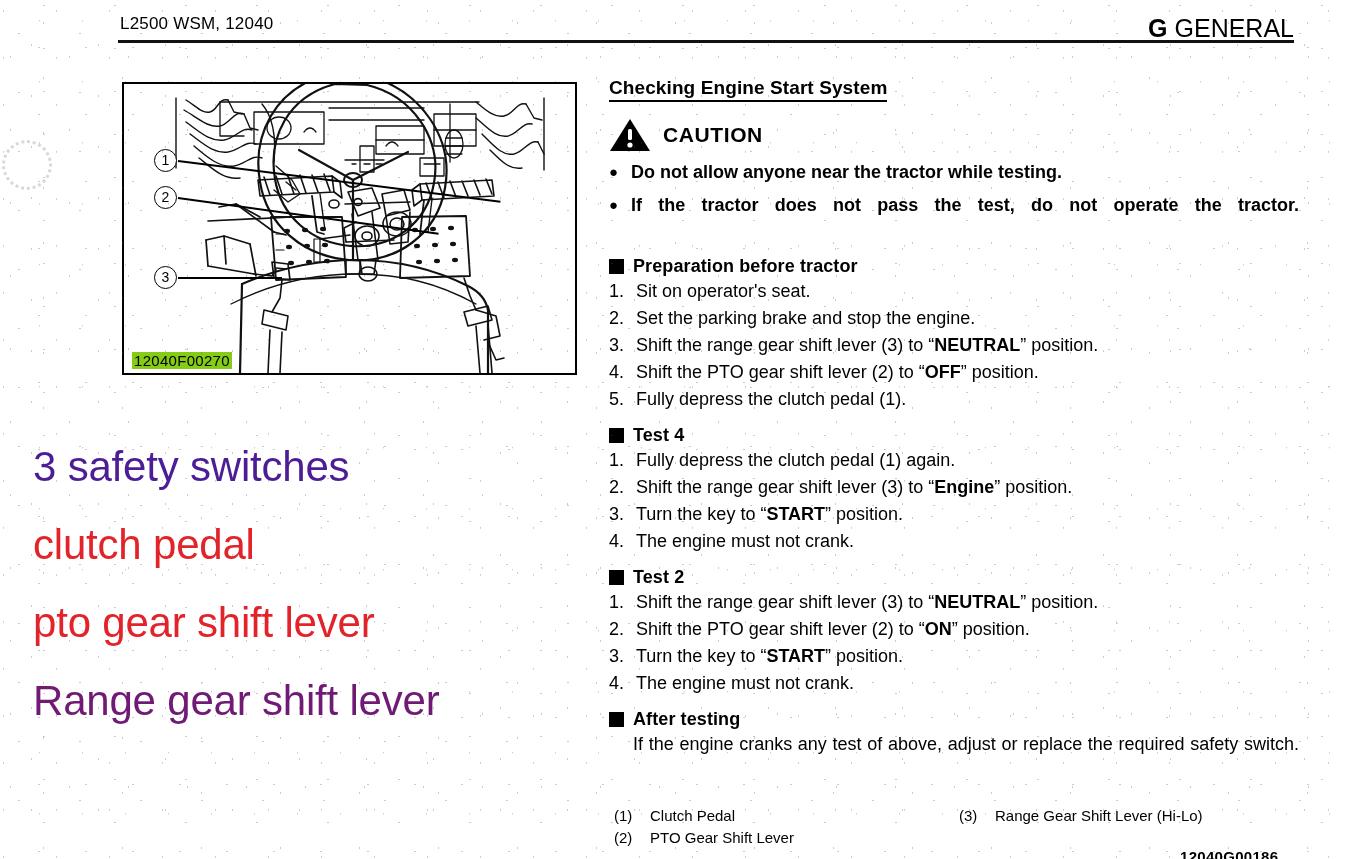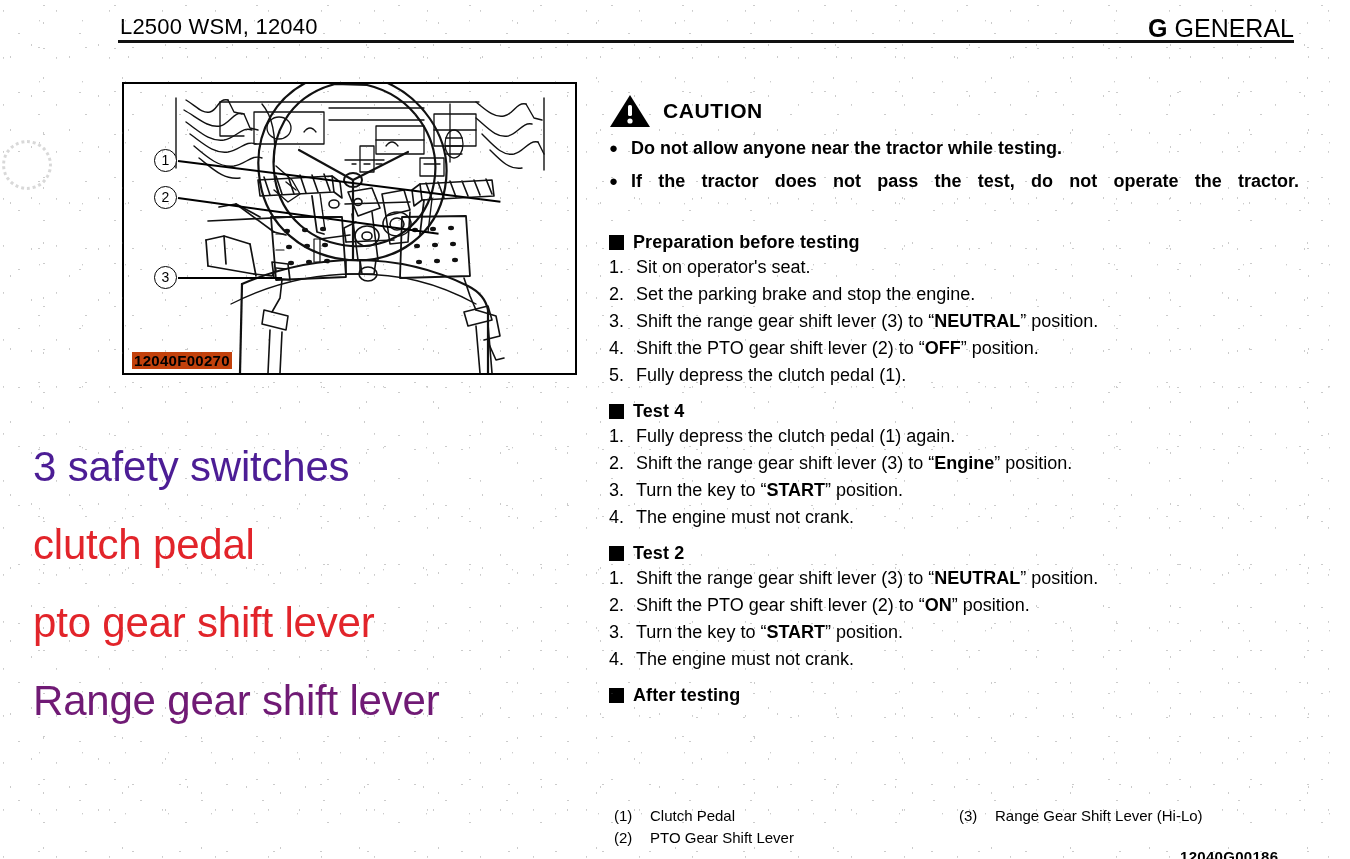--- a/index.html
+++ b/index.html
@@ -42,21 +42,21 @@
     position: absolute;
     left: 118px;
     top: 14px;
     width: 1176px;
     height: 30px;
   }
   #header-left {
     position: absolute;
     left: 2px;
     top: 0;
-    font-size: 22px;
+    font-size: 17px;
     font-weight: 400;
     letter-spacing: .2px;
     white-space: nowrap;
   }
   #header-right {
     position: absolute;
     right: 0;
     top: 0;
     font-size: 25px;
     white-space: nowrap;
@@ -88,23 +88,23 @@
   #figure-svg {
     position: absolute;
     left: 0;
     top: 0;
   }
   #figure-code {
     position: absolute;
     left: 8px;
     bottom: 4px;
     font-size: 15px;
-    font-weight: 700;
+    font-weight: 400;
     letter-spacing: .3px;
-    background: #c2410c;
+    background: #84cc16;
     padding: 0 2px;
     z-index: 5;
   }
 
   
   .callout {
     position: absolute;
     width: 23px;
     height: 23px;
     border: 1.6px solid #000;
@@ -489,20 +489,21 @@
 
 <div id="annotations">
   <div class="annot-line" style="color: #4c1d95;">3 safety switches</div>
   <div class="annot-line" style="color: rgb(226, 36, 42);">clutch pedal</div>
   <div class="annot-line" style="color: rgb(226, 36, 42);">pto gear shift lever</div>
   <div class="annot-line" style="color: #701a75;">Range gear shift lever</div>
 </div>
 
 <div id="content-col">
 
+  <div id="section-title">Checking Engine Start System</div>
 
   <div id="caution-row">
     <svg id="caution-tri" viewBox="0 0 42 34">
       <path d="M21 1 L41 33 L1 33 Z" fill="#000"></path>
       <rect x="19" y="11" width="4" height="11" rx="1.6" fill="#fff"></rect>
       <circle cx="21" cy="27" r="2.6" fill="#fff"></circle>
     </svg>
     <span id="caution-word">CAUTION</span>
   </div>
 
@@ -512,21 +513,21 @@
   </div>
   <div class="bullet-item">
     <span class="bullet-dot">●</span>
     <span class="bullet-text justify">If the tractor does not pass the test, do not operate the tractor.</span>
   </div>
 
   
   <div id="sections-host">
       <div class="sub-head">
         <span class="sq"></span>
-        <span class="sub-head-label">Preparation before testing</span>
+        <span class="sub-head-label">Preparation before tractor</span>
       </div>
       <div class="step">
         <span class="step-num">1.</span>
         <span class="step-text"><span>Sit on operator's seat.</span></span>
       </div>
       <div class="step">
         <span class="step-num">2.</span>
         <span class="step-text"><span>Set the parking brake and stop the engine.</span></span>
       </div>
       <div class="step">
@@ -580,20 +581,21 @@
       <div class="step">
         <span class="step-num">4.</span>
         <span class="step-text"><span>The engine must not crank.</span></span>
       </div>
     </div>
 
   <div class="sub-head">
     <span class="sq"></span>
     <span class="sub-head-label">After testing</span>
   </div>
+  <div class="after-body">If the engine cranks any test of above, adjust or replace the required safety switch.</div>
 </div>
 
 <div id="legend">
   <div class="legend-row">
     <div class="legend-cell">
       <span class="legend-key">(1)</span>
       <span>Clutch Pedal</span>
     </div>
     <div class="legend-cell">
       <span class="legend-key">(3)</span>

